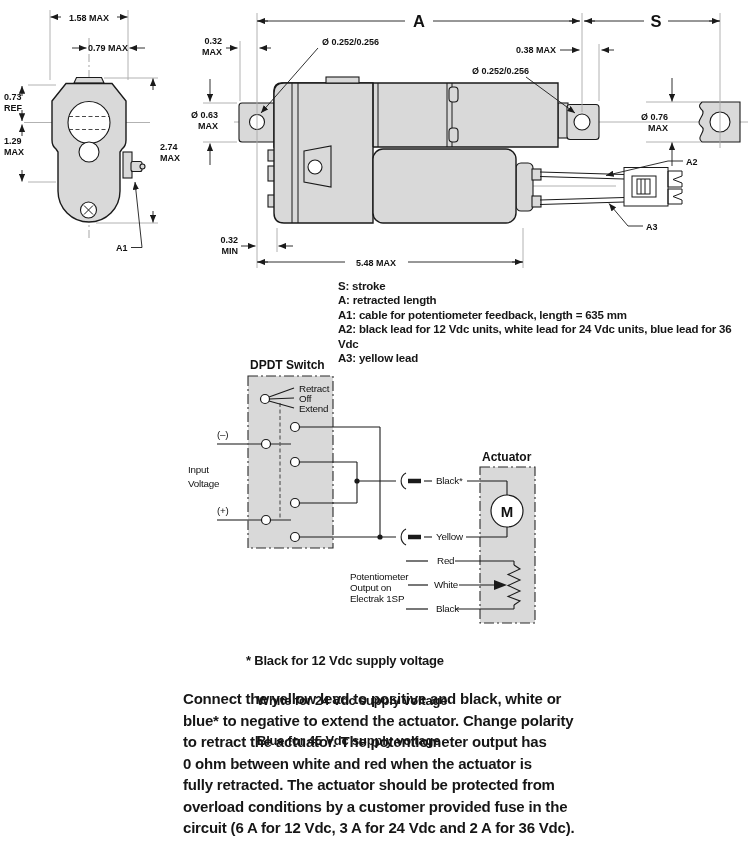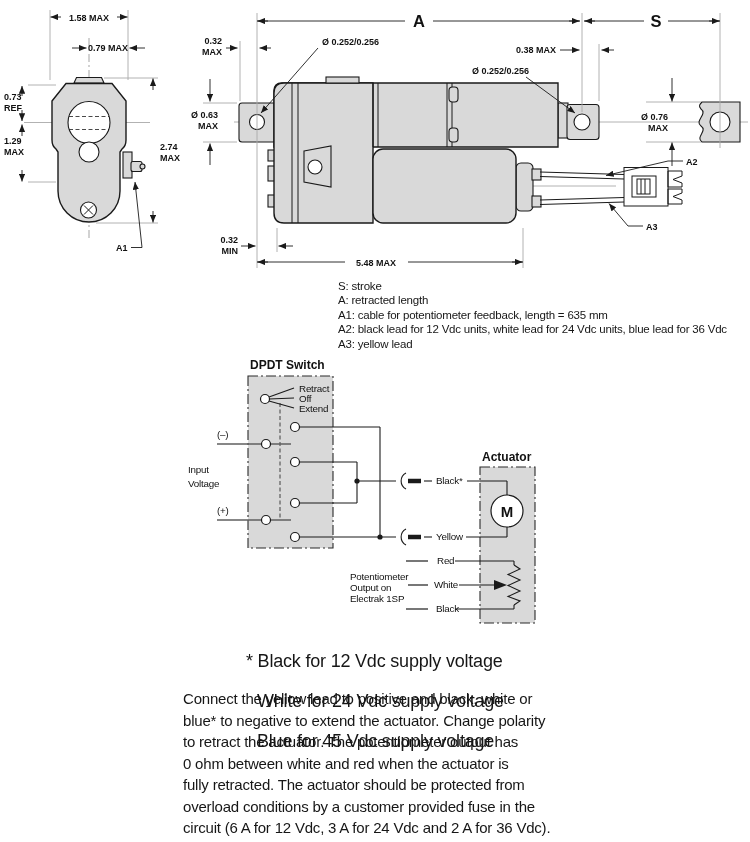--- a/index.html
+++ b/index.html
@@ -1,21 +1,21 @@
 <!DOCTYPE html>
 <html><head>
 <meta charset="utf-8">
 <style>
   html,body{margin:0;padding:0;background:#fff;}
   .canvas{position:relative;width:750px;height:842px;background:#ffffff;
           font-family:"Liberation Sans",sans-serif;overflow:hidden;}
   svg{position:absolute;left:0;top:0;}
-  .txt{position:absolute;color:#161616;white-space:pre-line;}
+  .txt{position:absolute;color:#161616;white-space:pre-line;font-weight:bold;}
   #legend{left:338px;top:279px;font-size:11.5px;line-height:14.4px;letter-spacing:-0.2px;}
-  #footnote{left:246px;top:631px;font-size:18px;line-height:20px;letter-spacing:-0.2px;}
+  #footnote{left:246px;top:631px;font-size:13px;line-height:20px;letter-spacing:-0.2px;}
   #footnote .fn-indent{margin-left:11px;}
   #description{left:183px;top:688px;font-size:15px;line-height:21.5px;width:440px;letter-spacing:-0.2px;}
   
   .part{fill:#d9d9d9;stroke:#1a1a1a;stroke-width:1.4;}
   .part2{fill:#d9d9d9;stroke:#1a1a1a;stroke-width:1.1;}
   .hole{fill:#ffffff;stroke:#1a1a1a;stroke-width:1.1;}
   .iline{stroke:#1a1a1a;stroke-width:1;fill:none;}
   .dl{stroke:#1a1a1a;stroke-width:0.9;fill:none;}
   .cl{stroke:#a9a9a9;stroke-width:0.9;fill:none;}
   .dash{stroke:#1a1a1a;stroke-width:0.8;fill:none;stroke-dasharray:4 2.5;}

